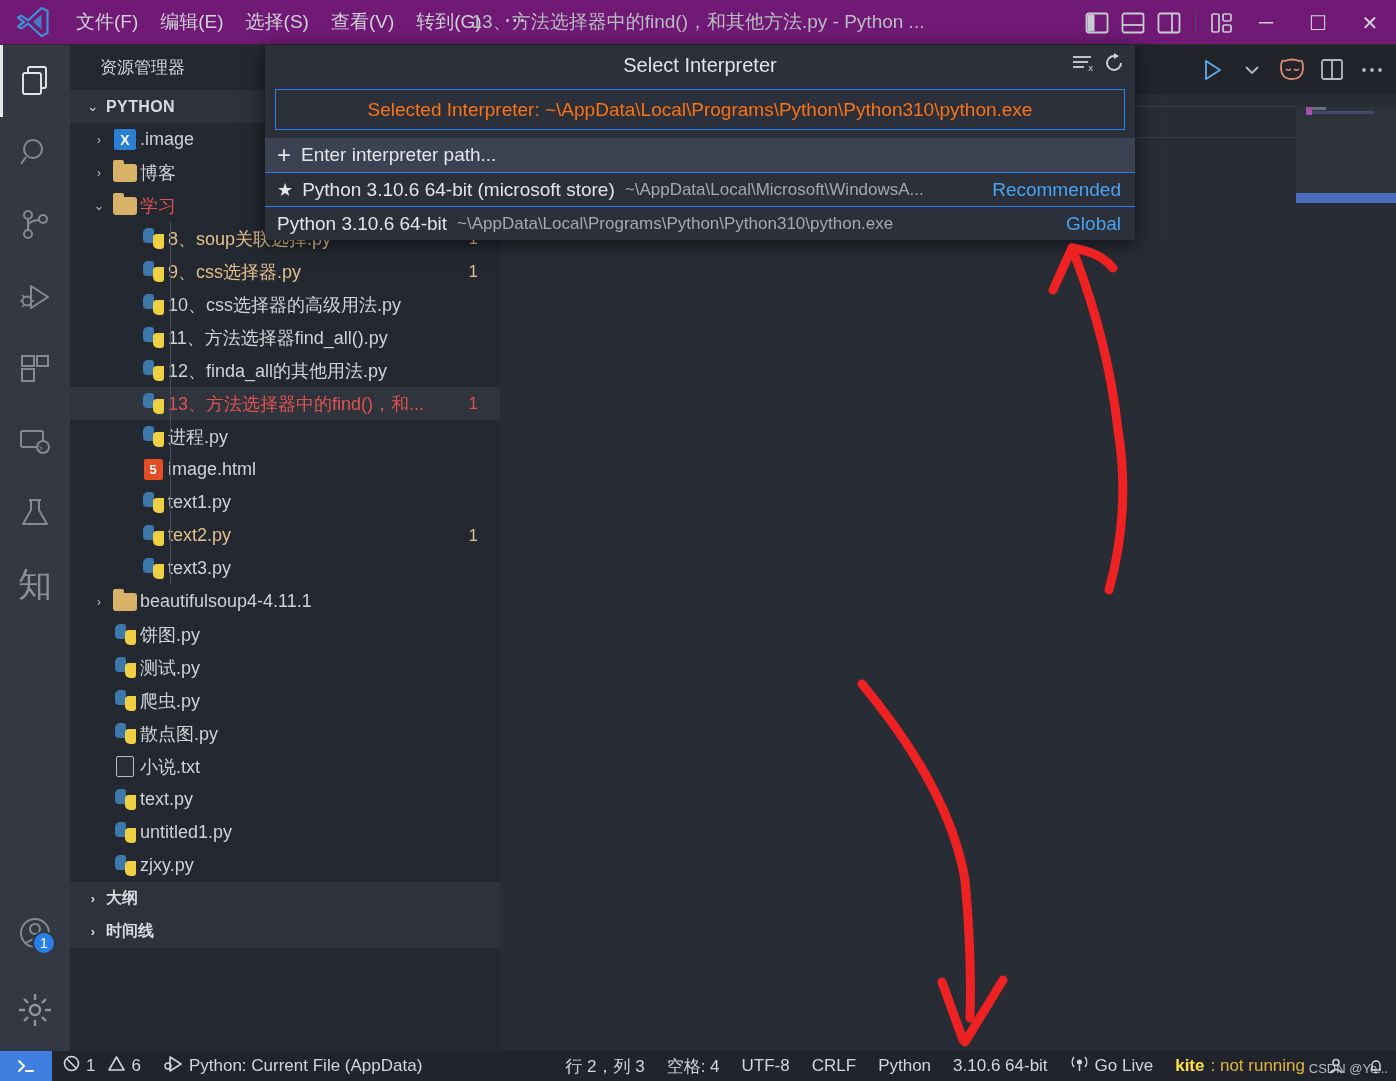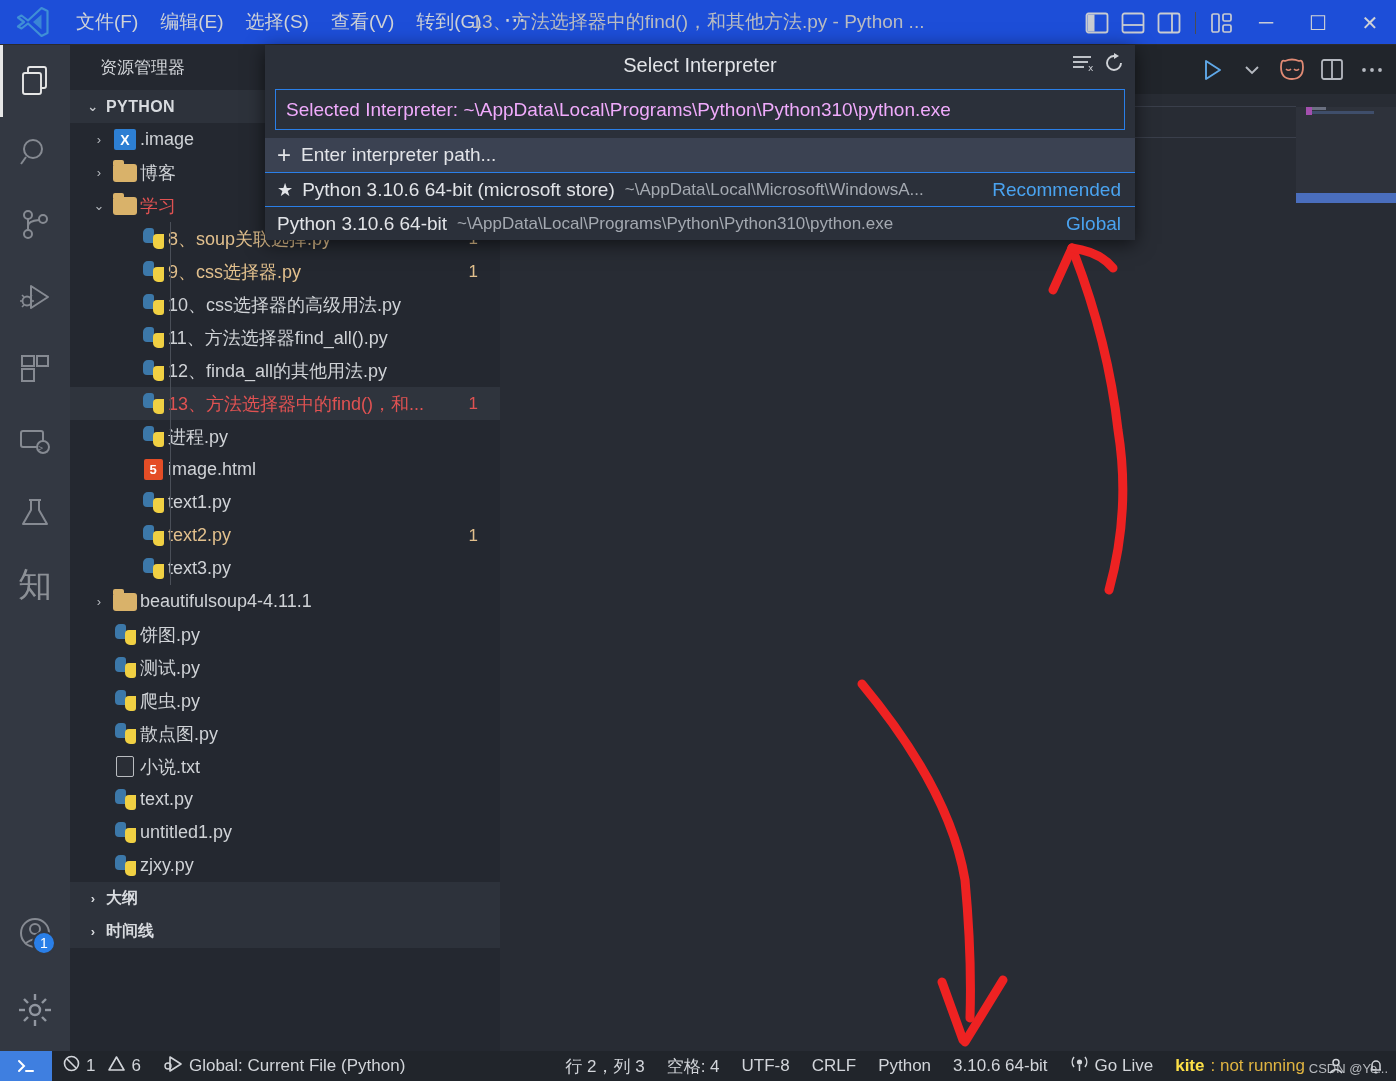--- a/index.html
+++ b/index.html
@@ -12,21 +12,21 @@
   #app {
     position: relative;
     width: 1396px; height: 1081px;
     background: #1e2128;
   }
 
   
   .titlebar {
     position: absolute; top: 0; left: 0;
     width: 1396px; height: 45px;
-    background: #1d4ed8;
+    background: #701a75;
     display: flex; align-items: center;
     color: #cccccc;
     border-bottom: 1px solid #2b2b2c;
   }
   .vscode-logo { width: 66px; height: 45px; display: flex; align-items: center; justify-content: center; }
   .menu-list { display: flex; align-items: center; gap: 2px; }
   .menu-item {
     font-size: 19px; color: #cfd2d6;
     padding: 4px 10px; border-radius: 3px; white-space: nowrap;
   }
@@ -177,21 +177,21 @@
   .qp-title {
     height: 40px; position: relative;
     display: flex; align-items: center; justify-content: center;
     background: #2b303a; color: #e2e4e8; font-size: 20px;
   }
   .qp-title-actions { position: absolute; right: 10px; top: 0; height: 40px; display: flex; align-items: center; gap: 8px; color: #d0d3d8; }
   .qp-inputwrap { padding: 4px 10px 8px 10px; background: #2b303a; }
   .qp-input {
     height: 41px; border: 1px solid #2a7fe8; background: #2b303a;
     display: flex; align-items: center; padding: 0 10px;
-    color: #f0abfc; font-size: 19px;
+    color: #f97316; font-size: 19px; justify-content: center;
   }
   .qp-row {
     height: 34px; display: flex; align-items: center;
     padding: 0 12px; font-size: 19px; color: #e2e4e8;
     position: relative;
   }
   .qp-row.sep-top { border-top: 1px solid #2a7fe8; }
   .qp-row.focused { background: #3b4252; }
   .qp-plus { font-size: 24px; margin-right: 10px; color: #e2e4e8; line-height: 1; }
   .qp-star { font-size: 18px; margin-right: 9px; color: #e2e4e8; }
@@ -712,21 +712,21 @@
       </span>
       <span>6</span>
     </div>
     <div class="sb-item">
       <span>
         <svg width="20" height="18" viewBox="0 0 20 18">
             <path d="M7 2 L18 9 L7 16 Z" fill="none" stroke="#d2d5da" stroke-width="1.6" stroke-linejoin="round"></path>
             <circle cx="5" cy="11" r="3" fill="none" stroke="#d2d5da" stroke-width="1.4"></circle>
           </svg>
       </span>
-      <span>Global: Current File (Python)</span>
+      <span>Python: Current File (AppData)</span>
     </div>
     <div class="sb-flex"></div>
     <div class="sb-item">行 2，列 3</div>
     <div class="sb-item">空格: 4</div>
     <div class="sb-item">UTF-8</div>
     <div class="sb-item">CRLF</div>
     <div class="sb-item">Python</div>
     <div class="sb-item">3.10.6 64-bit</div>
     <div class="sb-item">
       <span>

